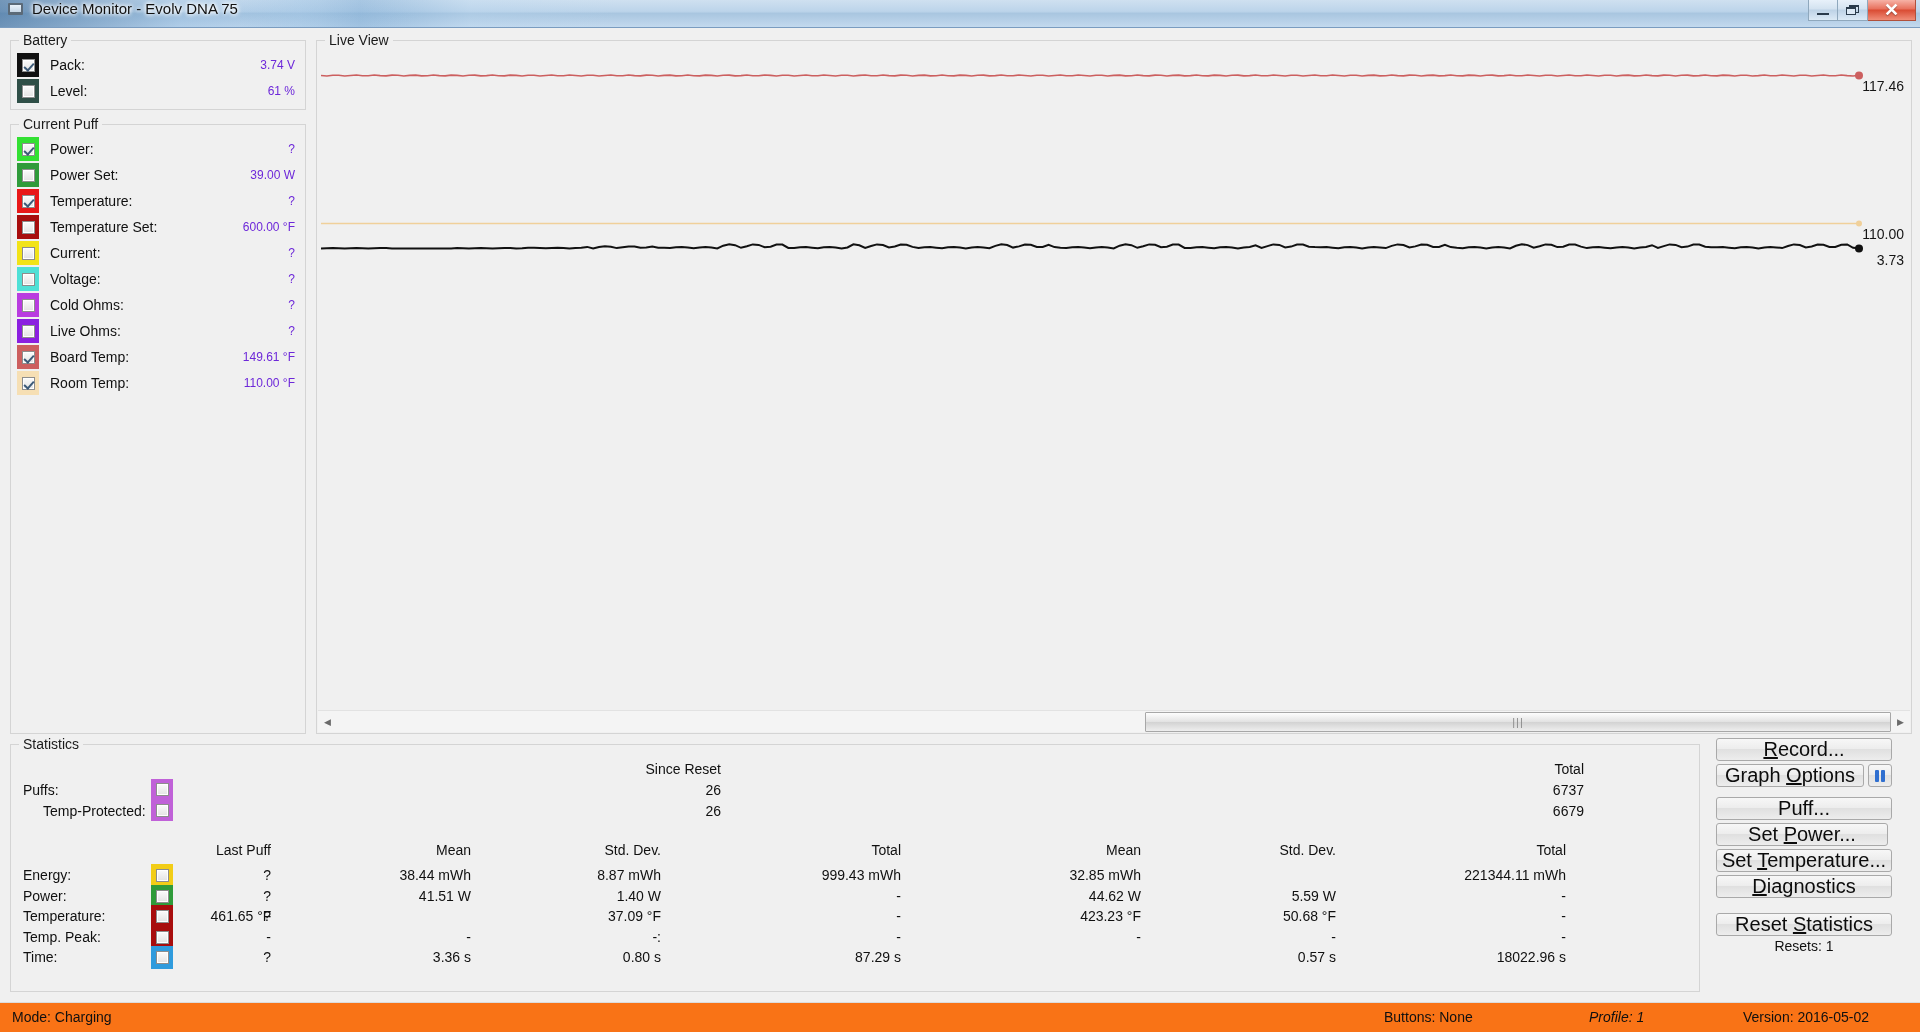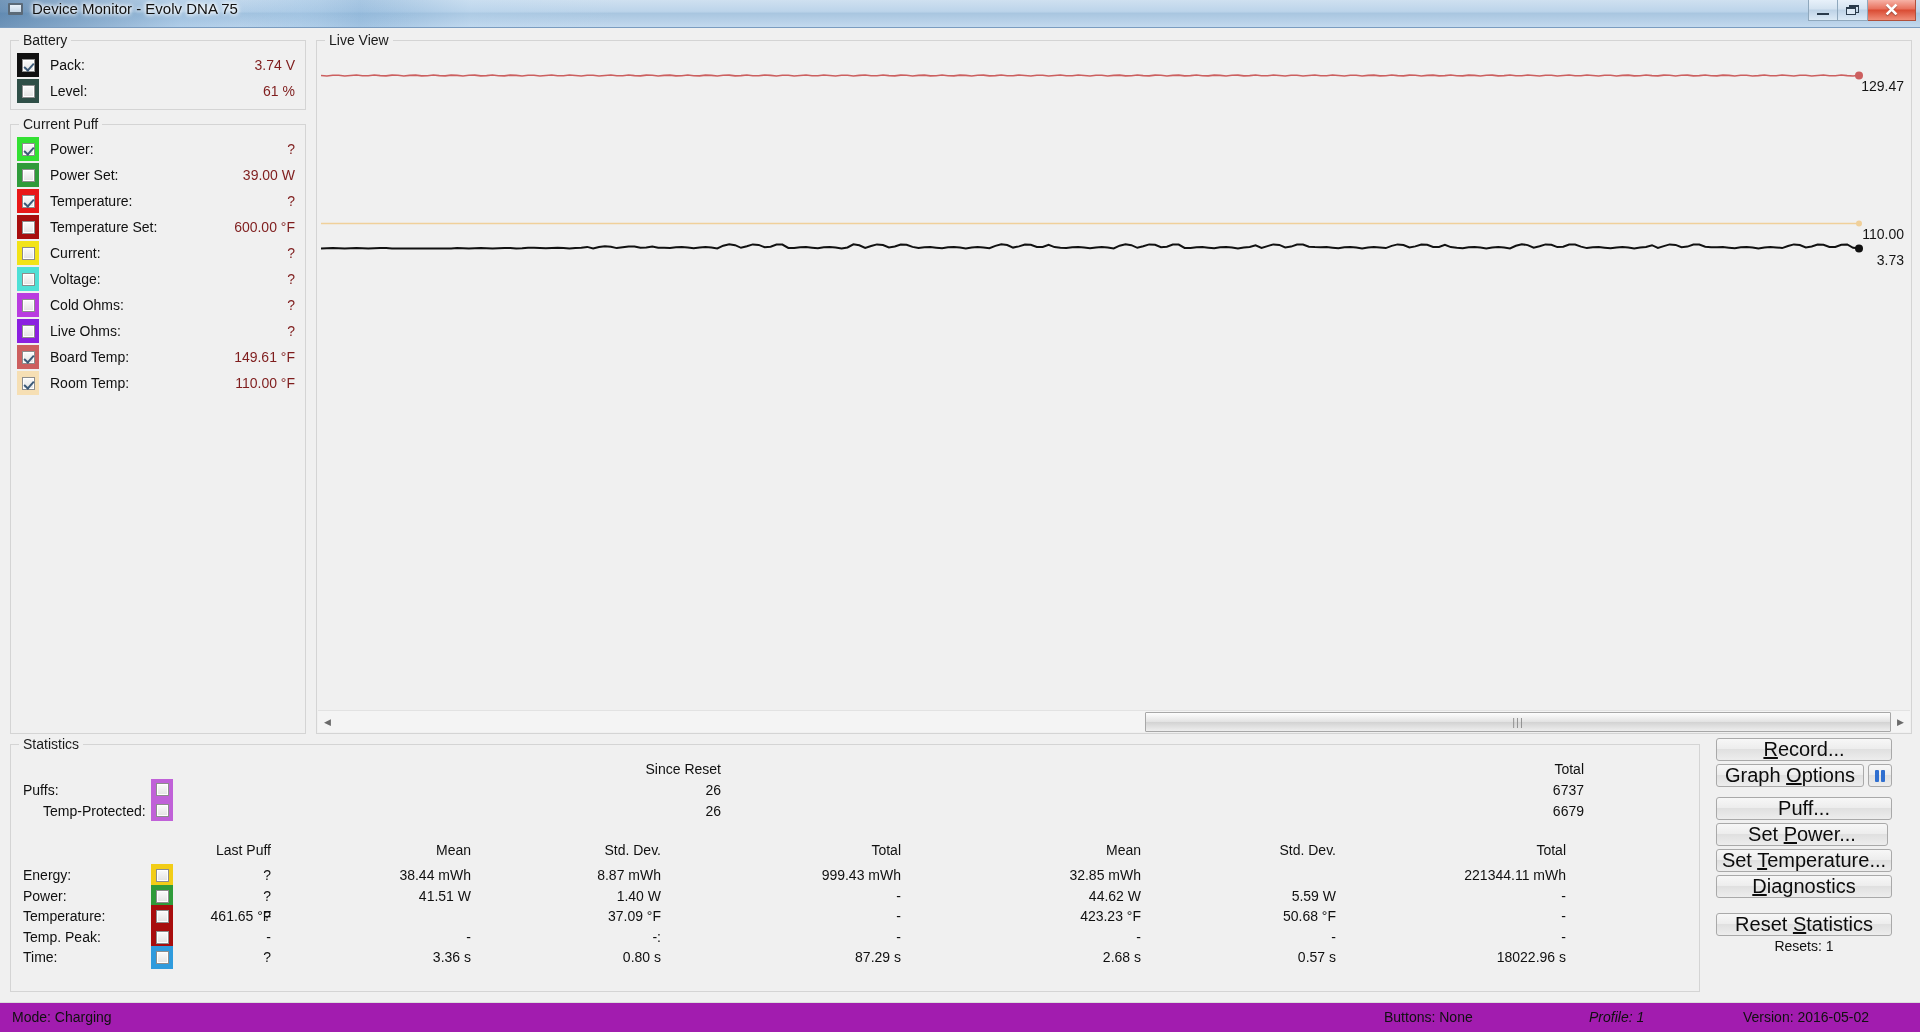--- a/index.html
+++ b/index.html
@@ -79,21 +79,21 @@
     background: linear-gradient(to bottom,#fbfbfb,#e3e3e3);
     box-shadow: inset 0 0 0 1px #fff;
     position: relative;
   }
   .cb.checked::after {
     content:""; position:absolute; left:3px; top:1px;
     width:4px;height:8px;border:solid #3c5a78;border-width:0 2px 2px 0;
     transform: rotate(42deg);
   }
   .row .lbl { font-size: 14px; color:#101010; margin-left: 11px; white-space: nowrap; }
-  .row .val { position: absolute; right: 10px; font-size: 14px; color:#7f1d1d; white-space: nowrap; }
+  .row .val { position: absolute; right: 10px; font-size: 12px; color:#6d28d9; white-space: nowrap; }
 
   
   .graph-inner { position:absolute; left:1px; top:10px; right:1px; bottom:36px; background:#f0f0f0; overflow:hidden;}
   .plot { position:absolute; left:3px; top:2px; right:2px; bottom:2px; }
   .series-label {
     position:absolute; font-size:14px; color:#151515; white-space:nowrap;
   }
 
   
   .hscroll {
@@ -131,21 +131,21 @@
   .btn-pause {
     width: 24px; height: 23px; border:1px solid #a9a9a9; border-radius:3px;
     background: linear-gradient(to bottom,#f7f7f7 0%,#ededed 46%,#e0e0e0 50%,#ededed 100%);
     display:flex;align-items:center;justify-content:center;gap:2px;
   }
   .btn-pause i { display:block;width:4px;height:12px;background:#2f6fd0;border-radius:1px; }
 
   
   .statusbar {
     position:absolute; left:0; bottom:0; width:1920px; height:30px;
-    border-top:1px solid #dcdcdc; background:#a21caf;
+    border-top:1px solid #dcdcdc; background:#f97316;
   }
   .statusbar span { position:absolute; top:6px; font-size:14px; color:#101010; white-space:nowrap;}
 </style>
 </head>
 <body>
 
 <div class="titlebar">
   <div class="tb-icon">
       <div class="mon"></div>
     </div>
@@ -268,21 +268,21 @@
   <div class="graph-inner">
     <div class="plot" id="plot">
         <svg width="1586" height="638" viewBox="0 0 1586 638" style="position: absolute; left: 0px; top: 0px;">
           <path d="M 0 22.5 L 5.9 23.0 L 11.8 22.2 L 17.7 22.2 L 23.7 23.0 L 29.6 22.5 L 35.5 22.0 L 41.4 22.8 L 47.3 22.7 L 53.2 22.0 L 59.2 22.6 L 65.1 22.9 L 71.0 22.1 L 76.9 22.3 L 82.8 23.0 L 88.7 22.4 L 94.6 22.1 L 100.6 22.9 L 106.5 22.7 L 112.4 22.0 L 118.3 22.6 L 124.2 22.9 L 130.1 22.1 L 136.1 22.4 L 142.0 23.0 L 147.9 22.3 L 153.8 22.1 L 159.7 22.9 L 165.6 22.6 L 171.5 22.0 L 177.5 22.7 L 183.4 22.9 L 189.3 22.1 L 195.2 22.4 L 201.1 23.0 L 207.0 22.2 L 213.0 22.2 L 218.9 23.0 L 224.8 22.5 L 230.7 22.0 L 236.6 22.8 L 242.5 22.8 L 248.4 22.0 L 254.4 22.5 L 260.3 23.0 L 266.2 22.2 L 272.1 22.2 L 278.0 23.0 L 283.9 22.5 L 289.9 22.0 L 295.8 22.8 L 301.7 22.7 L 307.6 22.0 L 313.5 22.6 L 319.4 22.9 L 325.3 22.1 L 331.3 22.3 L 337.2 23.0 L 343.1 22.4 L 349.0 22.1 L 354.9 22.9 L 360.8 22.7 L 366.8 22.0 L 372.7 22.7 L 378.6 22.9 L 384.5 22.1 L 390.4 22.4 L 396.3 23.0 L 402.2 22.3 L 408.2 22.1 L 414.1 22.9 L 420.0 22.6 L 425.9 22.0 L 431.8 22.7 L 437.7 22.8 L 443.7 22.0 L 449.6 22.4 L 455.5 23.0 L 461.4 22.2 L 467.3 22.2 L 473.2 23.0 L 479.1 22.5 L 485.1 22.0 L 491.0 22.8 L 496.9 22.8 L 502.8 22.0 L 508.7 22.5 L 514.6 23.0 L 520.6 22.2 L 526.5 22.2 L 532.4 23.0 L 538.3 22.4 L 544.2 22.0 L 550.1 22.8 L 556.0 22.7 L 562.0 22.0 L 567.9 22.6 L 573.8 22.9 L 579.7 22.1 L 585.6 22.3 L 591.5 23.0 L 597.5 22.4 L 603.4 22.1 L 609.3 22.9 L 615.2 22.7 L 621.1 22.0 L 627.0 22.7 L 632.9 22.9 L 638.9 22.1 L 644.8 22.4 L 650.7 23.0 L 656.6 22.3 L 662.5 22.1 L 668.4 22.9 L 674.4 22.6 L 680.3 22.0 L 686.2 22.7 L 692.1 22.8 L 698.0 22.0 L 703.9 22.5 L 709.8 23.0 L 715.8 22.2 L 721.7 22.2 L 727.6 23.0 L 733.5 22.5 L 739.4 22.0 L 745.3 22.8 L 751.3 22.8 L 757.2 22.0 L 763.1 22.5 L 769.0 23.0 L 774.9 22.2 L 780.8 22.2 L 786.7 23.0 L 792.7 22.4 L 798.6 22.1 L 804.5 22.9 L 810.4 22.7 L 816.3 22.0 L 822.2 22.6 L 828.2 22.9 L 834.1 22.1 L 840.0 22.3 L 845.9 23.0 L 851.8 22.4 L 857.7 22.1 L 863.6 22.9 L 869.6 22.6 L 875.5 22.0 L 881.4 22.7 L 887.3 22.9 L 893.2 22.1 L 899.1 22.4 L 905.1 23.0 L 911.0 22.3 L 916.9 22.1 L 922.8 22.9 L 928.7 22.6 L 934.6 22.0 L 940.5 22.7 L 946.5 22.8 L 952.4 22.0 L 958.3 22.5 L 964.2 23.0 L 970.1 22.2 L 976.0 22.2 L 982.0 23.0 L 987.9 22.5 L 993.8 22.0 L 999.7 22.8 L 1005.6 22.8 L 1011.5 22.0 L 1017.4 22.5 L 1023.4 23.0 L 1029.3 22.2 L 1035.2 22.3 L 1041.1 23.0 L 1047.0 22.4 L 1052.9 22.1 L 1058.9 22.9 L 1064.8 22.7 L 1070.7 22.0 L 1076.6 22.6 L 1082.5 22.9 L 1088.4 22.1 L 1094.3 22.3 L 1100.3 23.0 L 1106.2 22.4 L 1112.1 22.1 L 1118.0 22.9 L 1123.9 22.6 L 1129.8 22.0 L 1135.8 22.7 L 1141.7 22.9 L 1147.6 22.1 L 1153.5 22.4 L 1159.4 23.0 L 1165.3 22.3 L 1171.2 22.1 L 1177.2 22.9 L 1183.1 22.6 L 1189.0 22.0 L 1194.9 22.8 L 1200.8 22.8 L 1206.7 22.0 L 1212.7 22.5 L 1218.6 23.0 L 1224.5 22.2 L 1230.4 22.2 L 1236.3 23.0 L 1242.2 22.5 L 1248.1 22.0 L 1254.1 22.8 L 1260.0 22.8 L 1265.9 22.0 L 1271.8 22.5 L 1277.7 23.0 L 1283.6 22.2 L 1289.6 22.3 L 1295.5 23.0 L 1301.4 22.4 L 1307.3 22.1 L 1313.2 22.9 L 1319.1 22.7 L 1325.0 22.0 L 1331.0 22.6 L 1336.9 22.9 L 1342.8 22.1 L 1348.7 22.3 L 1354.6 23.0 L 1360.5 22.3 L 1366.5 22.1 L 1372.4 22.9 L 1378.3 22.6 L 1384.2 22.0 L 1390.1 22.7 L 1396.0 22.9 L 1401.9 22.1 L 1407.9 22.4 L 1413.8 23.0 L 1419.7 22.3 L 1425.6 22.2 L 1431.5 23.0 L 1437.4 22.6 L 1443.4 22.0 L 1449.3 22.8 L 1455.2 22.8 L 1461.1 22.0 L 1467.0 22.5 L 1472.9 23.0 L 1478.8 22.2 L 1484.8 22.2 L 1490.7 23.0 L 1496.6 22.5 L 1502.5 22.0 L 1508.4 22.8 L 1514.3 22.8 L 1520.3 22.0 L 1526.2 22.6 L 1532.1 23.0 L 1538.0 22.2" fill="none" stroke="#cc5f5f" stroke-width="1.6"></path>
           <circle cx="1538" cy="22.5" r="4" fill="#cc5f5f"></circle>
           <path d="M 0 170.5 L 5.9 170.5 L 11.8 170.5 L 17.7 170.5 L 23.7 170.5 L 29.6 170.5 L 35.5 170.5 L 41.4 170.5 L 47.3 170.5 L 53.2 170.5 L 59.2 170.5 L 65.1 170.5 L 71.0 170.5 L 76.9 170.5 L 82.8 170.5 L 88.7 170.5 L 94.6 170.5 L 100.6 170.5 L 106.5 170.5 L 112.4 170.5 L 118.3 170.5 L 124.2 170.5 L 130.1 170.5 L 136.1 170.5 L 142.0 170.5 L 147.9 170.5 L 153.8 170.5 L 159.7 170.5 L 165.6 170.5 L 171.5 170.5 L 177.5 170.5 L 183.4 170.5 L 189.3 170.5 L 195.2 170.5 L 201.1 170.5 L 207.0 170.5 L 213.0 170.5 L 218.9 170.5 L 224.8 170.5 L 230.7 170.5 L 236.6 170.5 L 242.5 170.5 L 248.4 170.5 L 254.4 170.5 L 260.3 170.5 L 266.2 170.5 L 272.1 170.5 L 278.0 170.5 L 283.9 170.5 L 289.9 170.5 L 295.8 170.5 L 301.7 170.5 L 307.6 170.5 L 313.5 170.5 L 319.4 170.5 L 325.3 170.5 L 331.3 170.5 L 337.2 170.5 L 343.1 170.5 L 349.0 170.5 L 354.9 170.5 L 360.8 170.5 L 366.8 170.5 L 372.7 170.5 L 378.6 170.5 L 384.5 170.5 L 390.4 170.5 L 396.3 170.5 L 402.2 170.5 L 408.2 170.5 L 414.1 170.5 L 420.0 170.5 L 425.9 170.5 L 431.8 170.5 L 437.7 170.5 L 443.7 170.5 L 449.6 170.5 L 455.5 170.5 L 461.4 170.5 L 467.3 170.5 L 473.2 170.5 L 479.1 170.5 L 485.1 170.5 L 491.0 170.5 L 496.9 170.5 L 502.8 170.5 L 508.7 170.5 L 514.6 170.5 L 520.6 170.5 L 526.5 170.5 L 532.4 170.5 L 538.3 170.5 L 544.2 170.5 L 550.1 170.5 L 556.0 170.5 L 562.0 170.5 L 567.9 170.5 L 573.8 170.5 L 579.7 170.5 L 585.6 170.5 L 591.5 170.5 L 597.5 170.5 L 603.4 170.5 L 609.3 170.5 L 615.2 170.5 L 621.1 170.5 L 627.0 170.5 L 632.9 170.5 L 638.9 170.5 L 644.8 170.5 L 650.7 170.5 L 656.6 170.5 L 662.5 170.5 L 668.4 170.5 L 674.4 170.5 L 680.3 170.5 L 686.2 170.5 L 692.1 170.5 L 698.0 170.5 L 703.9 170.5 L 709.8 170.5 L 715.8 170.5 L 721.7 170.5 L 727.6 170.5 L 733.5 170.5 L 739.4 170.5 L 745.3 170.5 L 751.3 170.5 L 757.2 170.5 L 763.1 170.5 L 769.0 170.5 L 774.9 170.5 L 780.8 170.5 L 786.7 170.5 L 792.7 170.5 L 798.6 170.5 L 804.5 170.5 L 810.4 170.5 L 816.3 170.5 L 822.2 170.5 L 828.2 170.5 L 834.1 170.5 L 840.0 170.5 L 845.9 170.5 L 851.8 170.5 L 857.7 170.5 L 863.6 170.5 L 869.6 170.5 L 875.5 170.5 L 881.4 170.5 L 887.3 170.5 L 893.2 170.5 L 899.1 170.5 L 905.1 170.5 L 911.0 170.5 L 916.9 170.5 L 922.8 170.5 L 928.7 170.5 L 934.6 170.5 L 940.5 170.5 L 946.5 170.5 L 952.4 170.5 L 958.3 170.5 L 964.2 170.5 L 970.1 170.5 L 976.0 170.5 L 982.0 170.5 L 987.9 170.5 L 993.8 170.5 L 999.7 170.5 L 1005.6 170.5 L 1011.5 170.5 L 1017.4 170.5 L 1023.4 170.5 L 1029.3 170.5 L 1035.2 170.5 L 1041.1 170.5 L 1047.0 170.5 L 1052.9 170.5 L 1058.9 170.5 L 1064.8 170.5 L 1070.7 170.5 L 1076.6 170.5 L 1082.5 170.5 L 1088.4 170.5 L 1094.3 170.5 L 1100.3 170.5 L 1106.2 170.5 L 1112.1 170.5 L 1118.0 170.5 L 1123.9 170.5 L 1129.8 170.5 L 1135.8 170.5 L 1141.7 170.5 L 1147.6 170.5 L 1153.5 170.5 L 1159.4 170.5 L 1165.3 170.5 L 1171.2 170.5 L 1177.2 170.5 L 1183.1 170.5 L 1189.0 170.5 L 1194.9 170.5 L 1200.8 170.5 L 1206.7 170.5 L 1212.7 170.5 L 1218.6 170.5 L 1224.5 170.5 L 1230.4 170.5 L 1236.3 170.5 L 1242.2 170.5 L 1248.1 170.5 L 1254.1 170.5 L 1260.0 170.5 L 1265.9 170.5 L 1271.8 170.5 L 1277.7 170.5 L 1283.6 170.5 L 1289.6 170.5 L 1295.5 170.5 L 1301.4 170.5 L 1307.3 170.5 L 1313.2 170.5 L 1319.1 170.5 L 1325.0 170.5 L 1331.0 170.5 L 1336.9 170.5 L 1342.8 170.5 L 1348.7 170.5 L 1354.6 170.5 L 1360.5 170.5 L 1366.5 170.5 L 1372.4 170.5 L 1378.3 170.5 L 1384.2 170.5 L 1390.1 170.5 L 1396.0 170.5 L 1401.9 170.5 L 1407.9 170.5 L 1413.8 170.5 L 1419.7 170.5 L 1425.6 170.5 L 1431.5 170.5 L 1437.4 170.5 L 1443.4 170.5 L 1449.3 170.5 L 1455.2 170.5 L 1461.1 170.5 L 1467.0 170.5 L 1472.9 170.5 L 1478.8 170.5 L 1484.8 170.5 L 1490.7 170.5 L 1496.6 170.5 L 1502.5 170.5 L 1508.4 170.5 L 1514.3 170.5 L 1520.3 170.5 L 1526.2 170.5 L 1532.1 170.5 L 1538.0 170.5" fill="none" stroke="#f0d09a" stroke-width="1.6"></path>
           <circle cx="1538" cy="170.5" r="3" fill="#f0d09a"></circle>
           <path d="M 0 195.5 L 5.9 195.2 L 11.8 195.1 L 17.7 195.2 L 23.7 195.4 L 29.6 195.3 L 35.5 195.1 L 41.4 195.2 L 47.3 195.4 L 53.2 195.3 L 59.2 195.1 L 65.1 195.1 L 71.0 195.4 L 76.9 195.5 L 82.8 195.4 L 88.7 195.4 L 94.6 195.4 L 100.6 195.5 L 106.5 195.4 L 112.4 195.4 L 118.3 195.4 L 124.2 195.5 L 130.1 195.4 L 136.1 195.1 L 142.0 195.2 L 147.9 195.5 L 153.8 195.3 L 159.7 195.1 L 165.6 195.2 L 171.5 195.4 L 177.5 195.3 L 183.4 195.1 L 189.3 195.1 L 195.2 195.4 L 201.1 195.2 L 207.0 194.8 L 213.0 194.8 L 218.9 195.1 L 224.8 195.3 L 230.7 194.9 L 236.6 194.7 L 242.5 195.0 L 248.4 195.4 L 254.4 194.9 L 260.3 194.7 L 266.2 193.9 L 272.1 195.4 L 278.0 194.1 L 283.9 193.3 L 289.9 193.7 L 295.8 195.1 L 301.7 194.3 L 307.6 193.4 L 313.5 193.5 L 319.4 194.8 L 325.3 194.6 L 331.3 193.5 L 337.2 194.8 L 343.1 194.8 L 349.0 195.1 L 354.9 194.2 L 360.8 194.1 L 366.8 194.6 L 372.7 195.3 L 378.6 194.4 L 384.5 194.0 L 390.4 194.5 L 396.3 195.5 L 402.2 192.7 L 408.2 191.3 L 414.1 192.2 L 420.0 194.8 L 425.9 193.2 L 431.8 191.4 L 437.7 191.9 L 443.7 194.3 L 449.6 193.7 L 455.5 191.6 L 461.4 191.6 L 467.3 194.9 L 473.2 195.1 L 479.1 194.2 L 485.1 194.1 L 491.0 194.7 L 496.9 195.3 L 502.8 194.3 L 508.7 194.0 L 514.6 194.5 L 520.6 195.5 L 526.5 194.5 L 532.4 191.3 L 538.3 192.3 L 544.2 195.0 L 550.1 193.0 L 556.0 191.4 L 562.0 192.0 L 567.9 194.4 L 573.8 193.5 L 579.7 191.5 L 585.6 191.7 L 591.5 193.9 L 597.5 195.0 L 603.4 194.2 L 609.3 194.1 L 615.2 194.7 L 621.1 195.2 L 627.0 194.3 L 632.9 194.0 L 638.9 194.6 L 644.8 195.4 L 650.7 194.4 L 656.6 194.0 L 662.5 194.4 L 668.4 195.2 L 674.4 192.9 L 680.3 191.3 L 686.2 192.0 L 692.1 194.6 L 698.0 193.4 L 703.9 191.5 L 709.8 191.7 L 715.8 194.0 L 721.7 193.9 L 727.6 191.7 L 733.5 194.1 L 739.4 194.8 L 745.3 195.1 L 751.3 194.3 L 757.2 194.1 L 763.1 194.6 L 769.0 195.3 L 774.9 194.4 L 780.8 194.0 L 786.7 194.5 L 792.7 195.5 L 798.6 192.7 L 804.5 191.3 L 810.4 192.2 L 816.3 194.8 L 822.2 193.2 L 828.2 191.4 L 834.1 191.8 L 840.0 194.2 L 845.9 193.7 L 851.8 191.6 L 857.7 191.6 L 863.6 194.9 L 869.6 195.1 L 875.5 194.2 L 881.4 194.1 L 887.3 194.7 L 893.2 195.3 L 899.1 194.3 L 905.1 194.0 L 911.0 194.5 L 916.9 195.5 L 922.8 194.5 L 928.7 194.0 L 934.6 192.3 L 940.5 195.0 L 946.5 193.1 L 952.4 191.4 L 958.3 191.9 L 964.2 194.4 L 970.1 193.6 L 976.0 191.5 L 982.0 191.6 L 987.9 193.8 L 993.8 194.1 L 999.7 194.2 L 1005.6 194.1 L 1011.5 194.7 L 1017.4 195.2 L 1023.4 194.3 L 1029.3 194.0 L 1035.2 194.6 L 1041.1 195.4 L 1047.0 194.4 L 1052.9 194.0 L 1058.9 194.4 L 1064.8 195.1 L 1070.7 192.9 L 1076.6 191.4 L 1082.5 192.0 L 1088.4 194.5 L 1094.3 193.4 L 1100.3 191.5 L 1106.2 191.7 L 1112.1 194.0 L 1118.0 193.9 L 1123.9 191.7 L 1129.8 194.1 L 1135.8 194.8 L 1141.7 195.2 L 1147.6 194.3 L 1153.5 194.1 L 1159.4 194.6 L 1165.3 195.4 L 1171.2 194.4 L 1177.2 194.0 L 1183.1 194.4 L 1189.0 195.4 L 1194.9 192.8 L 1200.8 191.3 L 1206.7 192.1 L 1212.7 194.7 L 1218.6 193.3 L 1224.5 191.4 L 1230.4 191.8 L 1236.3 194.1 L 1242.2 193.8 L 1248.1 191.6 L 1254.1 191.6 L 1260.0 193.6 L 1265.9 195.1 L 1271.8 194.2 L 1277.7 194.1 L 1283.6 194.7 L 1289.6 195.3 L 1295.5 194.4 L 1301.4 194.0 L 1307.3 194.5 L 1313.2 195.5 L 1319.1 194.5 L 1325.0 194.0 L 1331.0 192.2 L 1336.9 194.9 L 1342.8 193.1 L 1348.7 191.4 L 1354.6 191.9 L 1360.5 194.3 L 1366.5 193.6 L 1372.4 191.6 L 1378.3 191.6 L 1384.2 193.8 L 1390.1 194.2 L 1396.0 194.2 L 1401.9 194.1 L 1407.9 194.7 L 1413.8 195.2 L 1419.7 194.3 L 1425.6 194.0 L 1431.5 194.5 L 1437.4 195.4 L 1443.4 194.5 L 1449.3 194.0 L 1455.2 194.4 L 1461.1 195.1 L 1467.0 193.0 L 1472.9 191.4 L 1478.8 192.0 L 1484.8 194.5 L 1490.7 193.5 L 1496.6 191.5 L 1502.5 191.7 L 1508.4 193.9 L 1514.3 194.0 L 1520.3 191.7 L 1526.2 191.5 L 1532.1 194.8 L 1538.0 195.2" fill="none" stroke="#111111" stroke-width="2"></path>
           <circle cx="1538" cy="195.5" r="4" fill="#111111"></circle>
         </svg>
-        <div class="series-label" style="right: 4px; top: 25px;">129.47</div>
+        <div class="series-label" style="right: 4px; top: 25px;">117.46</div>
         <div class="series-label" style="right: 4px; top: 173px;">110.00</div>
         <div class="series-label" style="right: 4px; top: 199px;">3.73</div>
       </div>
   </div>
 
   <div class="hscroll">
     <div class="sb-arrow">◀</div>
     <div class="sb-track">
       <div class="sb-thumb" style="left:52%; width:48%;">
         <span class="sb-grip">|||</span>
@@ -358,21 +358,20 @@
       <div class="stats-text" style="position: absolute; top: 183.5px; left: 0px; width: 1325px; text-align: right;">-</div>
       <div class="stats-text" style="position: absolute; top: 183.5px; left: 0px; width: 1555px; text-align: right;">-</div>
       <div class="stats-text" style="position: absolute; top: 204px; left: 12px;">Time:</div>
       <div style="position: absolute; left: 140px; top: 201px; width: 22px; height: 23px; background: rgb(47, 155, 221); display: flex; align-items: center; justify-content: center;">
         <div class="cb"></div>
       </div>
       <div class="stats-text" style="position: absolute; top: 204px; left: 0px; width: 260px; text-align: right;">?</div>
       <div class="stats-text" style="position: absolute; top: 204px; left: 0px; width: 460px; text-align: right;">3.36 s</div>
       <div class="stats-text" style="position: absolute; top: 204px; left: 0px; width: 650px; text-align: right;">0.80 s</div>
       <div class="stats-text" style="position: absolute; top: 204px; left: 0px; width: 890px; text-align: right;">87.29 s</div>
-      <div class="stats-text" style="position: absolute; top: 204px; left: 0px; width: 1130px; text-align: right;">2.68 s</div>
       <div class="stats-text" style="position: absolute; top: 204px; left: 0px; width: 1325px; text-align: right;">0.57 s</div>
       <div class="stats-text" style="position: absolute; top: 204px; left: 0px; width: 1555px; text-align: right;">18022.96 s</div>
     </div>
 </div>
 
 <div id="btn-panel" style="position:absolute;left:1716px;top:738px;width:196px;height:254px;">
 
   <div class="btn" style="position:absolute;left:0;top:0;width:176px;">
     <span><u>R</u>ecord...</span>
   </div>

